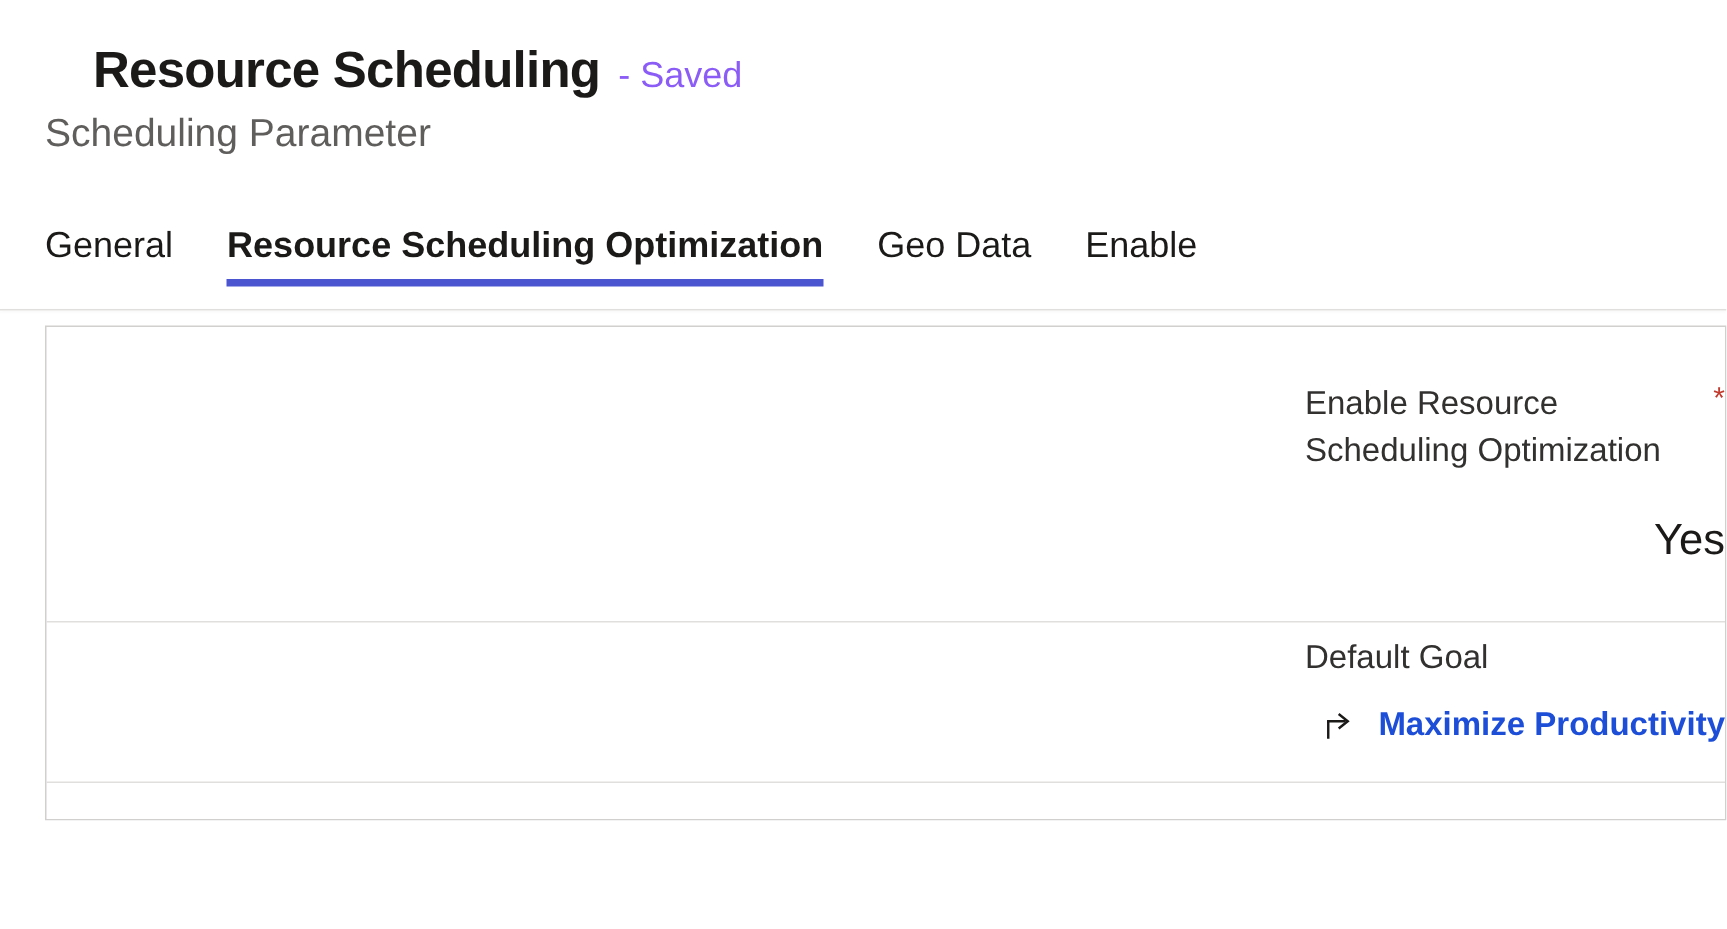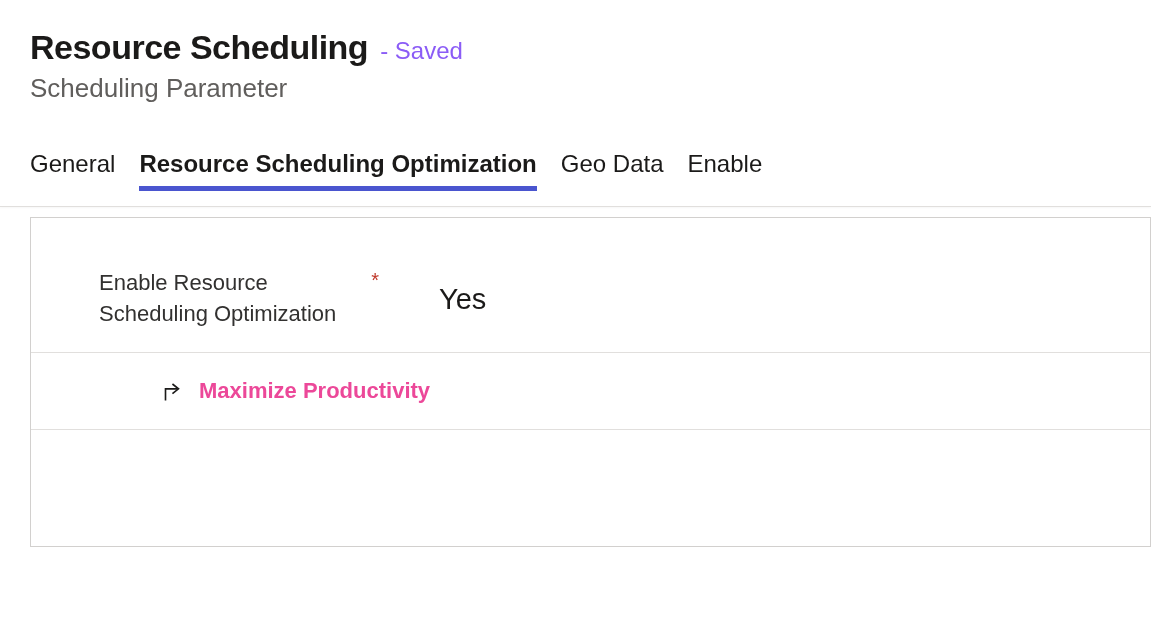--- a/index.html
+++ b/index.html
@@ -15,40 +15,41 @@
       width: 1151px;
     }
     .header {
       padding: 28px 30px 18px 30px;
     }
     .title-row {
       display: flex;
       align-items: baseline;
       gap: 12px;
       margin-bottom: 6px;
+      margin-left: 32px;
     }
     .page-title {
       font-size: 34px;
       font-weight: 700;
       color: #1b1a19;
       letter-spacing: -0.5px;
     }
     .saved-status {
       font-size: 24px;
       color: #8b5cf6;
       font-weight: 400;
     }
     .subtitle {
       font-size: 26px;
       color: #605e5c;
       font-weight: 400;
     }
     .tabs {
       display: flex;
-      gap: 24px;
+      gap: 36px;
       padding: 28px 30px 0 30px;
     }
     .tab {
       font-size: 24px;
       color: #1b1a19;
       font-weight: 400;
       cursor: pointer;
       padding-bottom: 8px;
       border-bottom: 4px solid transparent;
       margin-bottom: -1px;
@@ -64,24 +65,25 @@
       box-shadow: 0 1px 2px rgba(0,0,0,0.05);
     }
     .content-panel {
       margin: 10px 0 0 30px;
       border: 1px solid #d2d0ce;
       padding: 28px 0 0 0;
       min-height: 330px;
     }
     .field-row {
       display: flex;
-      align-items: center;
+      align-items: flex-end;
       padding: 8px 0 8px 68px;
       border-bottom: 1px solid #e1dfdd;
       margin-right: 0;
+      flex-direction: column;
     }
     .field-row.last {
       border-bottom: 1px solid #e1dfdd;
     }
     .field-label-col {
       width: 280px;
       flex-shrink: 0;
       display: flex;
       align-items: flex-start;
     }
@@ -119,21 +121,21 @@
       cursor: pointer;
     }
     .lookup-icon {
       width: 26px;
       height: 26px;
       flex-shrink: 0;
     }
     .lookup-text {
       font-size: 22px;
       font-weight: 700;
-      color: #ec4899;
+      color: #1d4ed8;
     }
   </style>
 </head>
 <body>
 
 <div class="header">
   <div class="title-row">
     <h1 class="page-title">Resource Scheduling</h1>
     <span class="saved-status">
       <span>-</span>
@@ -158,20 +160,23 @@
     <div class="field-label-col">
       <span class="field-label">Enable Resource Scheduling Optimization</span>
       <span class="required-mark">*</span>
     </div>
     <div class="field-value-col">
       <span class="field-value">Yes</span>
     </div>
   </div>
 
   <div class="field-row last">
+    <div class="field-label-col">
+      <span class="field-label">Default Goal</span>
+    </div>
     <div class="field-value-col single">
       <div class="lookup-value">
         <svg class="lookup-icon" viewBox="0 0 24 24" fill="none" stroke="#1b1a19" stroke-width="1.5">
           <path d="M6 20 L6 10 L16 10" stroke-linecap="square"></path>
           <path d="M13 6 L18 10 L13 14" fill="none" stroke-linecap="square"></path>
         </svg>
         <span class="lookup-text">Maximize Productivity</span>
       </div>
     </div>
   </div>

